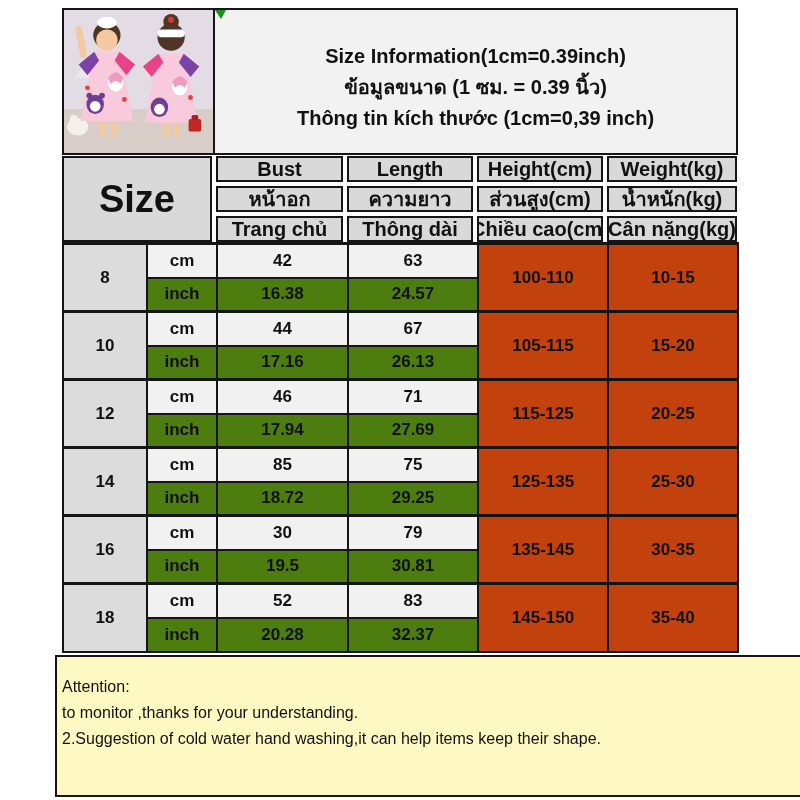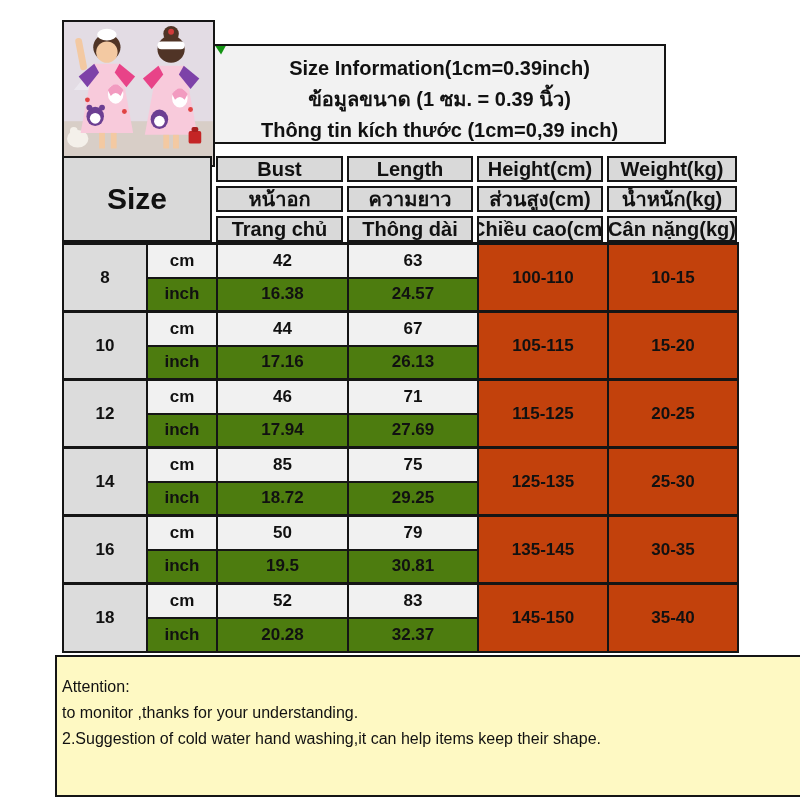--- a/index.html
+++ b/index.html
@@ -3,21 +3,21 @@
 <meta charset="utf-8">
 <style>
   html,body { margin:0; padding:0; }
   body {
     width:800px; height:800px; position:relative; background:#ffffff;
     font-family:"Liberation Sans", sans-serif; color:#111;
     -webkit-font-smoothing:antialiased;
   }
 
   
-  .header-row { position:absolute; left:62px; top:20px; width:604px; height:147px; display:flex;align-items:center; }
+  .header-row { position:absolute; left:62px; top:8px; width:676px; height:147px; display:flex; }
   .photo-cell {
     width:153px; height:147px; flex:none; box-sizing:border-box;
     border:2px solid #151515; background:#e3dce4; overflow:hidden;
   }
   .photo-cell svg { display:block; width:100%; height:100%; }
   .title-cell {
     flex:1; box-sizing:border-box; border:2px solid #151515; margin-left:-2px;
     background:#f2f2f2; position:relative;
     display:flex; flex-direction:column; justify-content:center; align-items:center;
     gap:7px; padding-top:10px;
@@ -32,21 +32,21 @@
   .size-header-grid {
     position:absolute; left:62px; top:156px; width:675px;
     display:grid; grid-template-columns:150px 127px 126px 126px 130px;
     grid-auto-rows:26px; column-gap:4px; row-gap:4px;
   }
   .hcell {
     box-sizing:border-box; border:2px solid #151515; background:#d9d9d9;
     display:flex; align-items:center; justify-content:center;
     font-weight:bold; font-size:20px; line-height:16px; white-space:nowrap; overflow:hidden;
   }
-  .hcell.size-big { grid-column:1; grid-row:1 / span 3; font-size:30px; }
+  .hcell.size-big { grid-column:1; grid-row:1 / span 3; font-size:38px; }
 
   
   table.size-table {
     position:absolute; left:62px; top:242px;
     border-collapse:collapse; table-layout:fixed;
   }
   table.size-table td {
     box-sizing:border-box; border:2px solid #151515; height:34px; padding:0;
     text-align:center; vertical-align:middle; font-weight:bold; font-size:17px;
   }
@@ -203,21 +203,21 @@
     </tr>
     <tr>
       <td class="imperial">inch</td>
       <td class="imperial">18.72</td>
       <td class="imperial">29.25</td>
     </tr>
 
     <tr class="group-start">
       <td class="size-col" rowspan="2">16</td>
       <td class="metric">cm</td>
-      <td class="metric">50</td>
+      <td class="metric">30</td>
       <td class="metric">79</td>
       <td class="range" rowspan="2">135-145</td>
       <td class="range" rowspan="2">30-35</td>
     </tr>
     <tr>
       <td class="imperial">inch</td>
       <td class="imperial">19.5</td>
       <td class="imperial">30.81</td>
     </tr>
 

